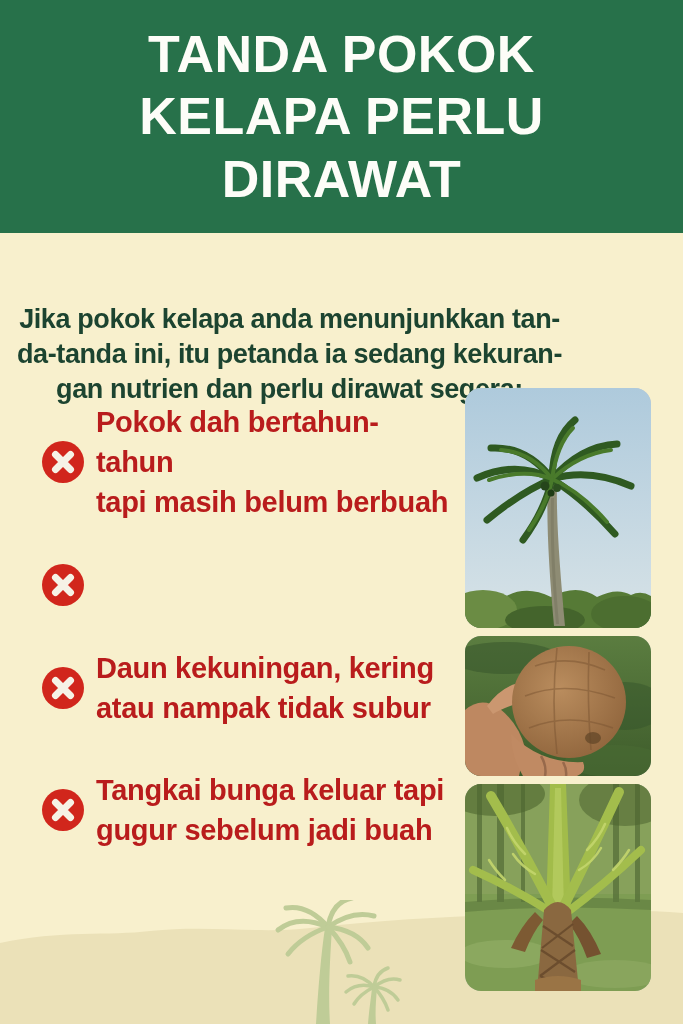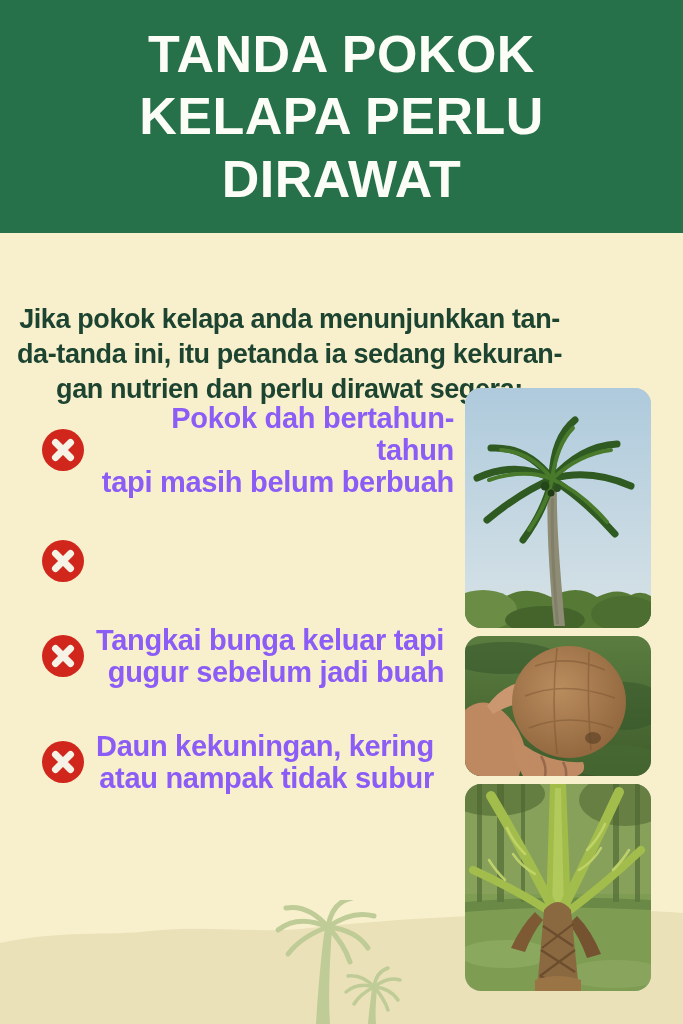--- a/index.html
+++ b/index.html
@@ -38,25 +38,24 @@
   
   .signs {
     position:absolute; top:402px; left:42px; width:412px;
     display:flex; flex-direction:column; gap:42px;
     z-index:2;
   }
   .sign { display:flex; align-items:center; gap:12px; }
   .sign .marker { width:42px; height:42px; flex:none; }
   .sign .marker svg { display:block; width:100%; height:100%; }
   .sign .text {
-    color:#8b5cf6;
-    font-size:29px; line-height:32px; font-weight:bold;
+    color:#b91c1c;
+    font-size:29px; line-height:40px; font-weight:bold;
     letter-spacing:-0.3px;
     white-space:pre-line;
-    text-align:right;
   }
   
   .photos {
     position:absolute; top:388px; left:465px; width:186px;
     display:flex; flex-direction:column; gap:8px;
     z-index:2;
   }
   .photo { border-radius:16px; overflow:hidden; background:#ccc; }
   .photo svg { display:block; }
   .photo-1 { height:240px; }
@@ -106,33 +105,33 @@
       </span>
     </div>
 
     <div class="sign">
       <span class="marker">
         <svg viewBox="0 0 42 42">
             <circle cx="21" cy="21" r="21" fill="#D1261C"></circle>
             <path d="M13.5 13.5 L28.5 28.5 M28.5 13.5 L13.5 28.5" stroke="#F6F2E6" stroke-width="7" stroke-linecap="round"></path>
           </svg>
       </span>
-      <span class="text">Tangkai bunga keluar tapi
-gugur sebelum jadi buah</span>
+      <span class="text">Daun kekuningan, kering
+atau nampak tidak subur</span>
     </div>
 
     <div class="sign">
       <span class="marker">
         <svg viewBox="0 0 42 42">
             <circle cx="21" cy="21" r="21" fill="#D1261C"></circle>
             <path d="M13.5 13.5 L28.5 28.5 M28.5 13.5 L13.5 28.5" stroke="#F6F2E6" stroke-width="7" stroke-linecap="round"></path>
           </svg>
       </span>
-      <span class="text">Daun kekuningan, kering
-atau nampak tidak subur</span>
+      <span class="text">Tangkai bunga keluar tapi
+gugur sebelum jadi buah</span>
     </div>
 
 
   </div>
 
   <div class="photos">
 
     <div class="photo photo-1" role="img" aria-label="Coconut palm tree against blue sky">
       <svg viewBox="0 0 186 240" width="186" height="240">
         <defs>

